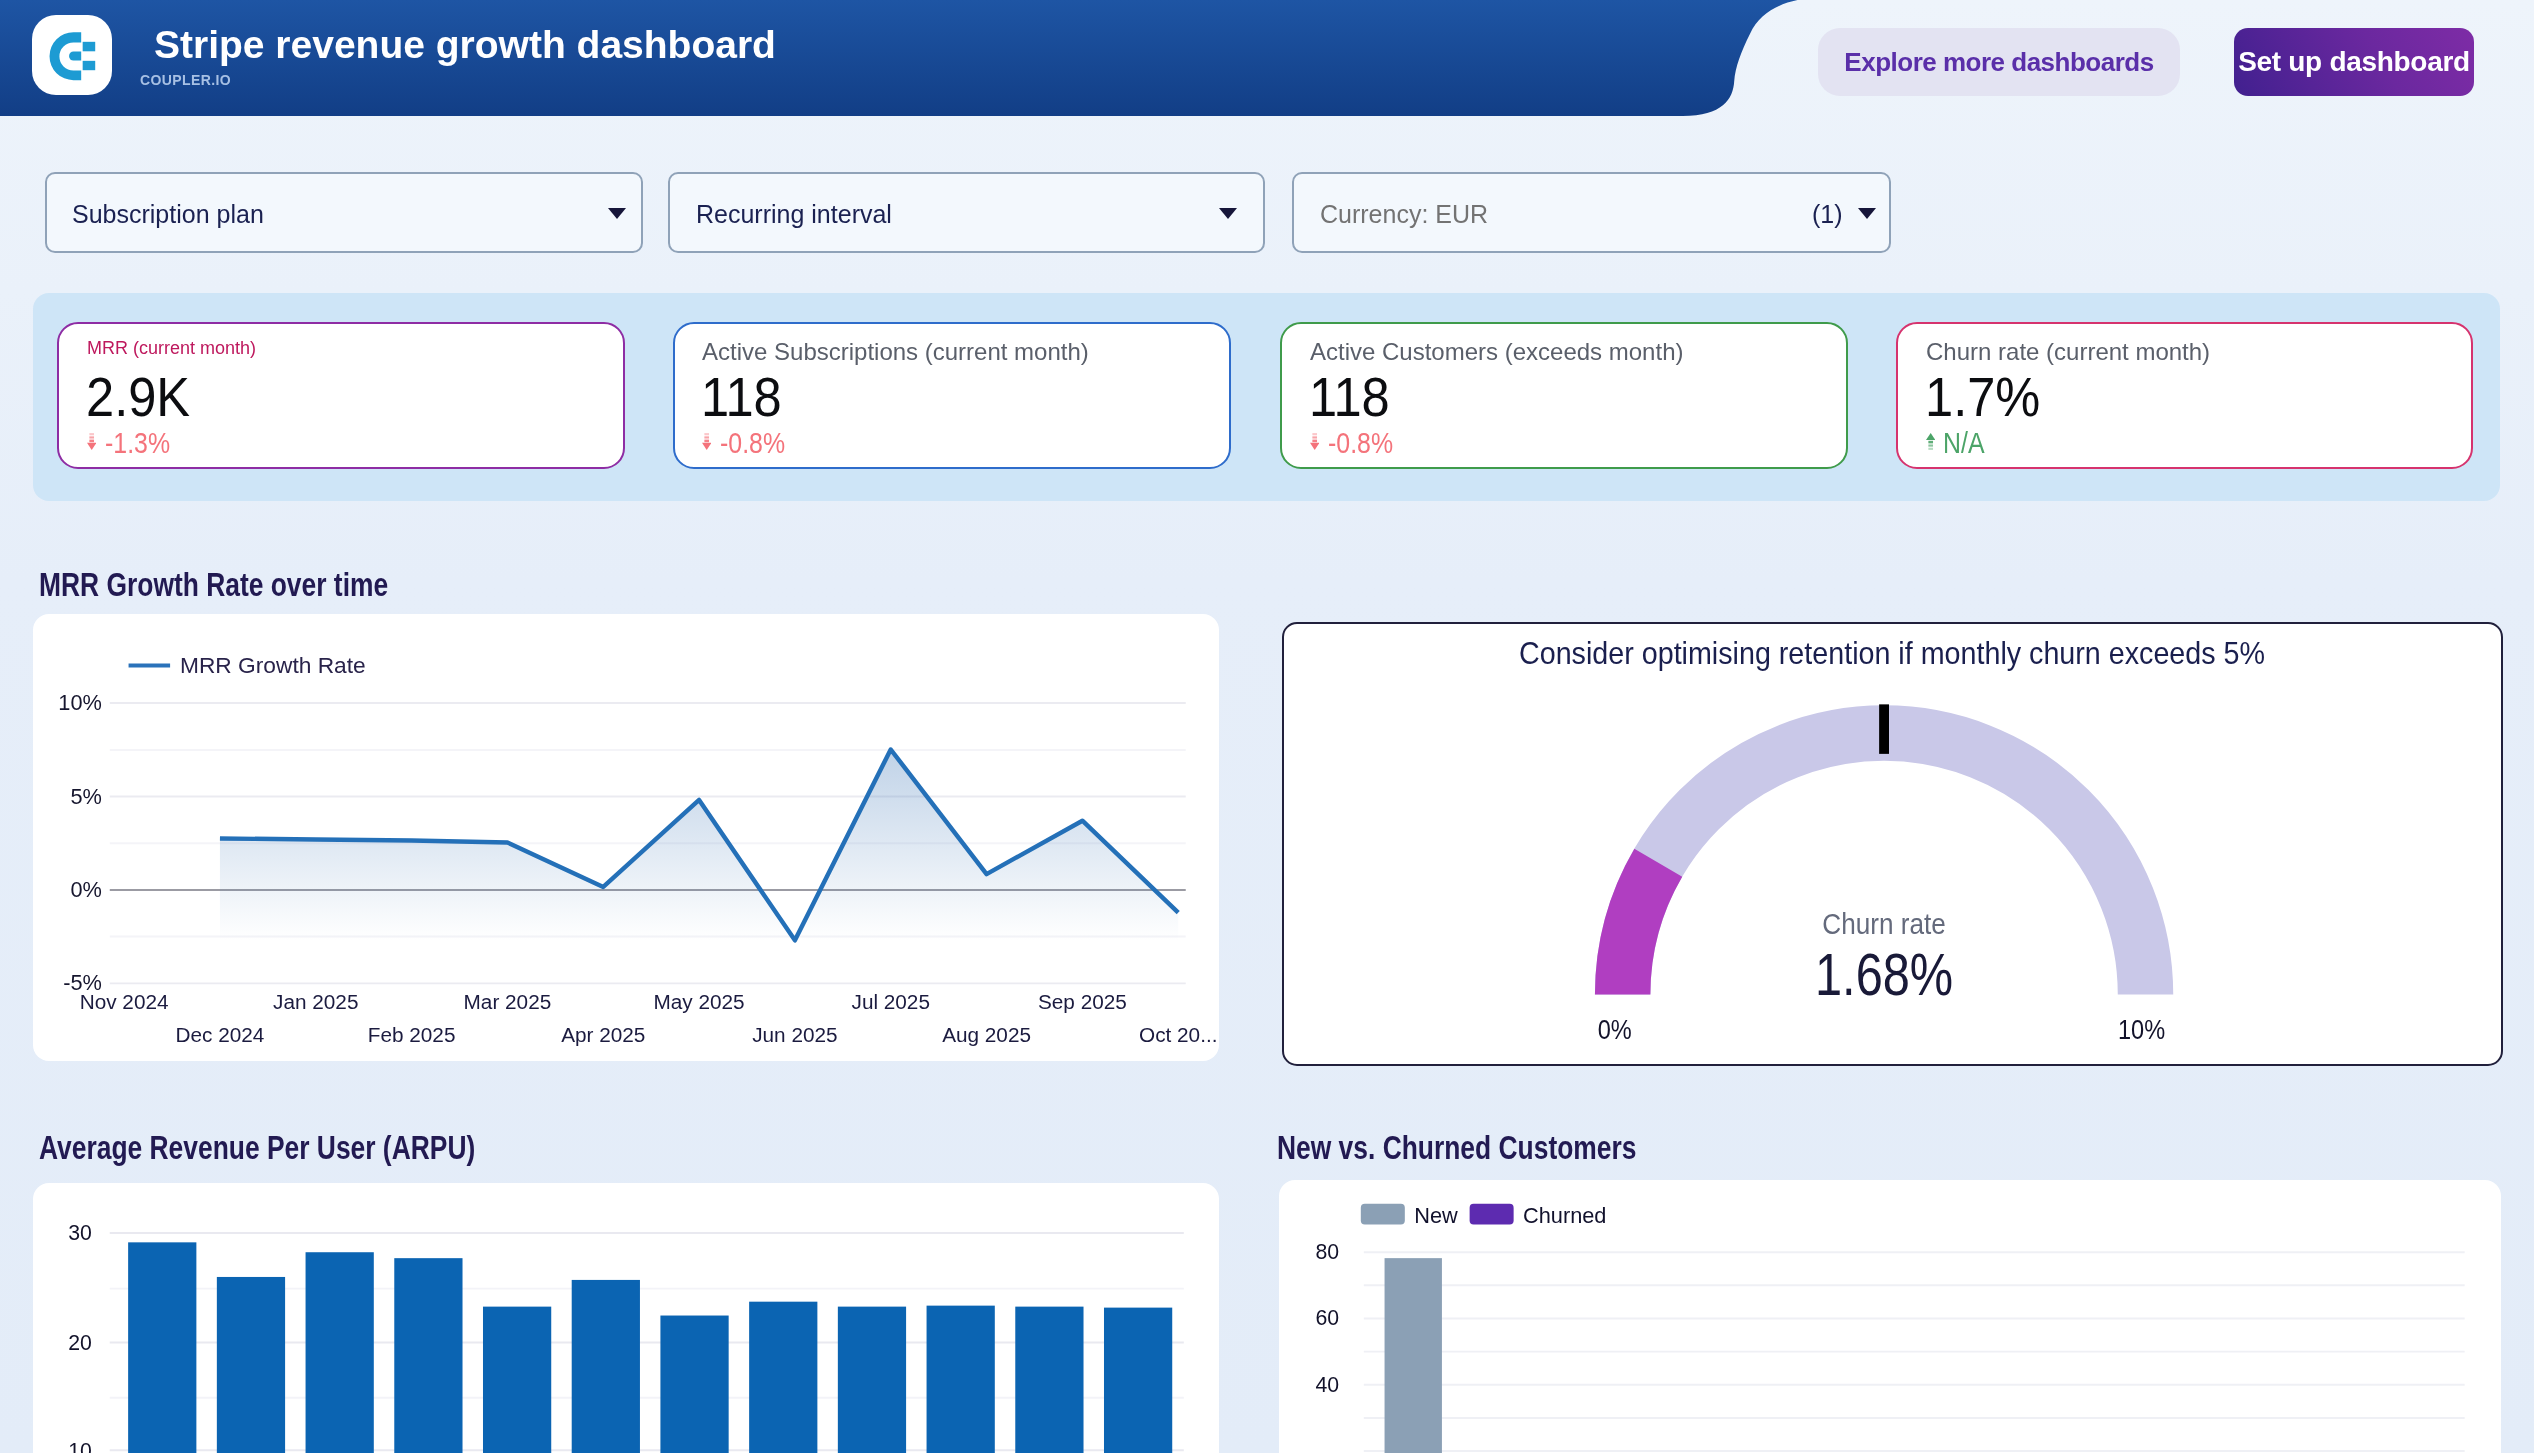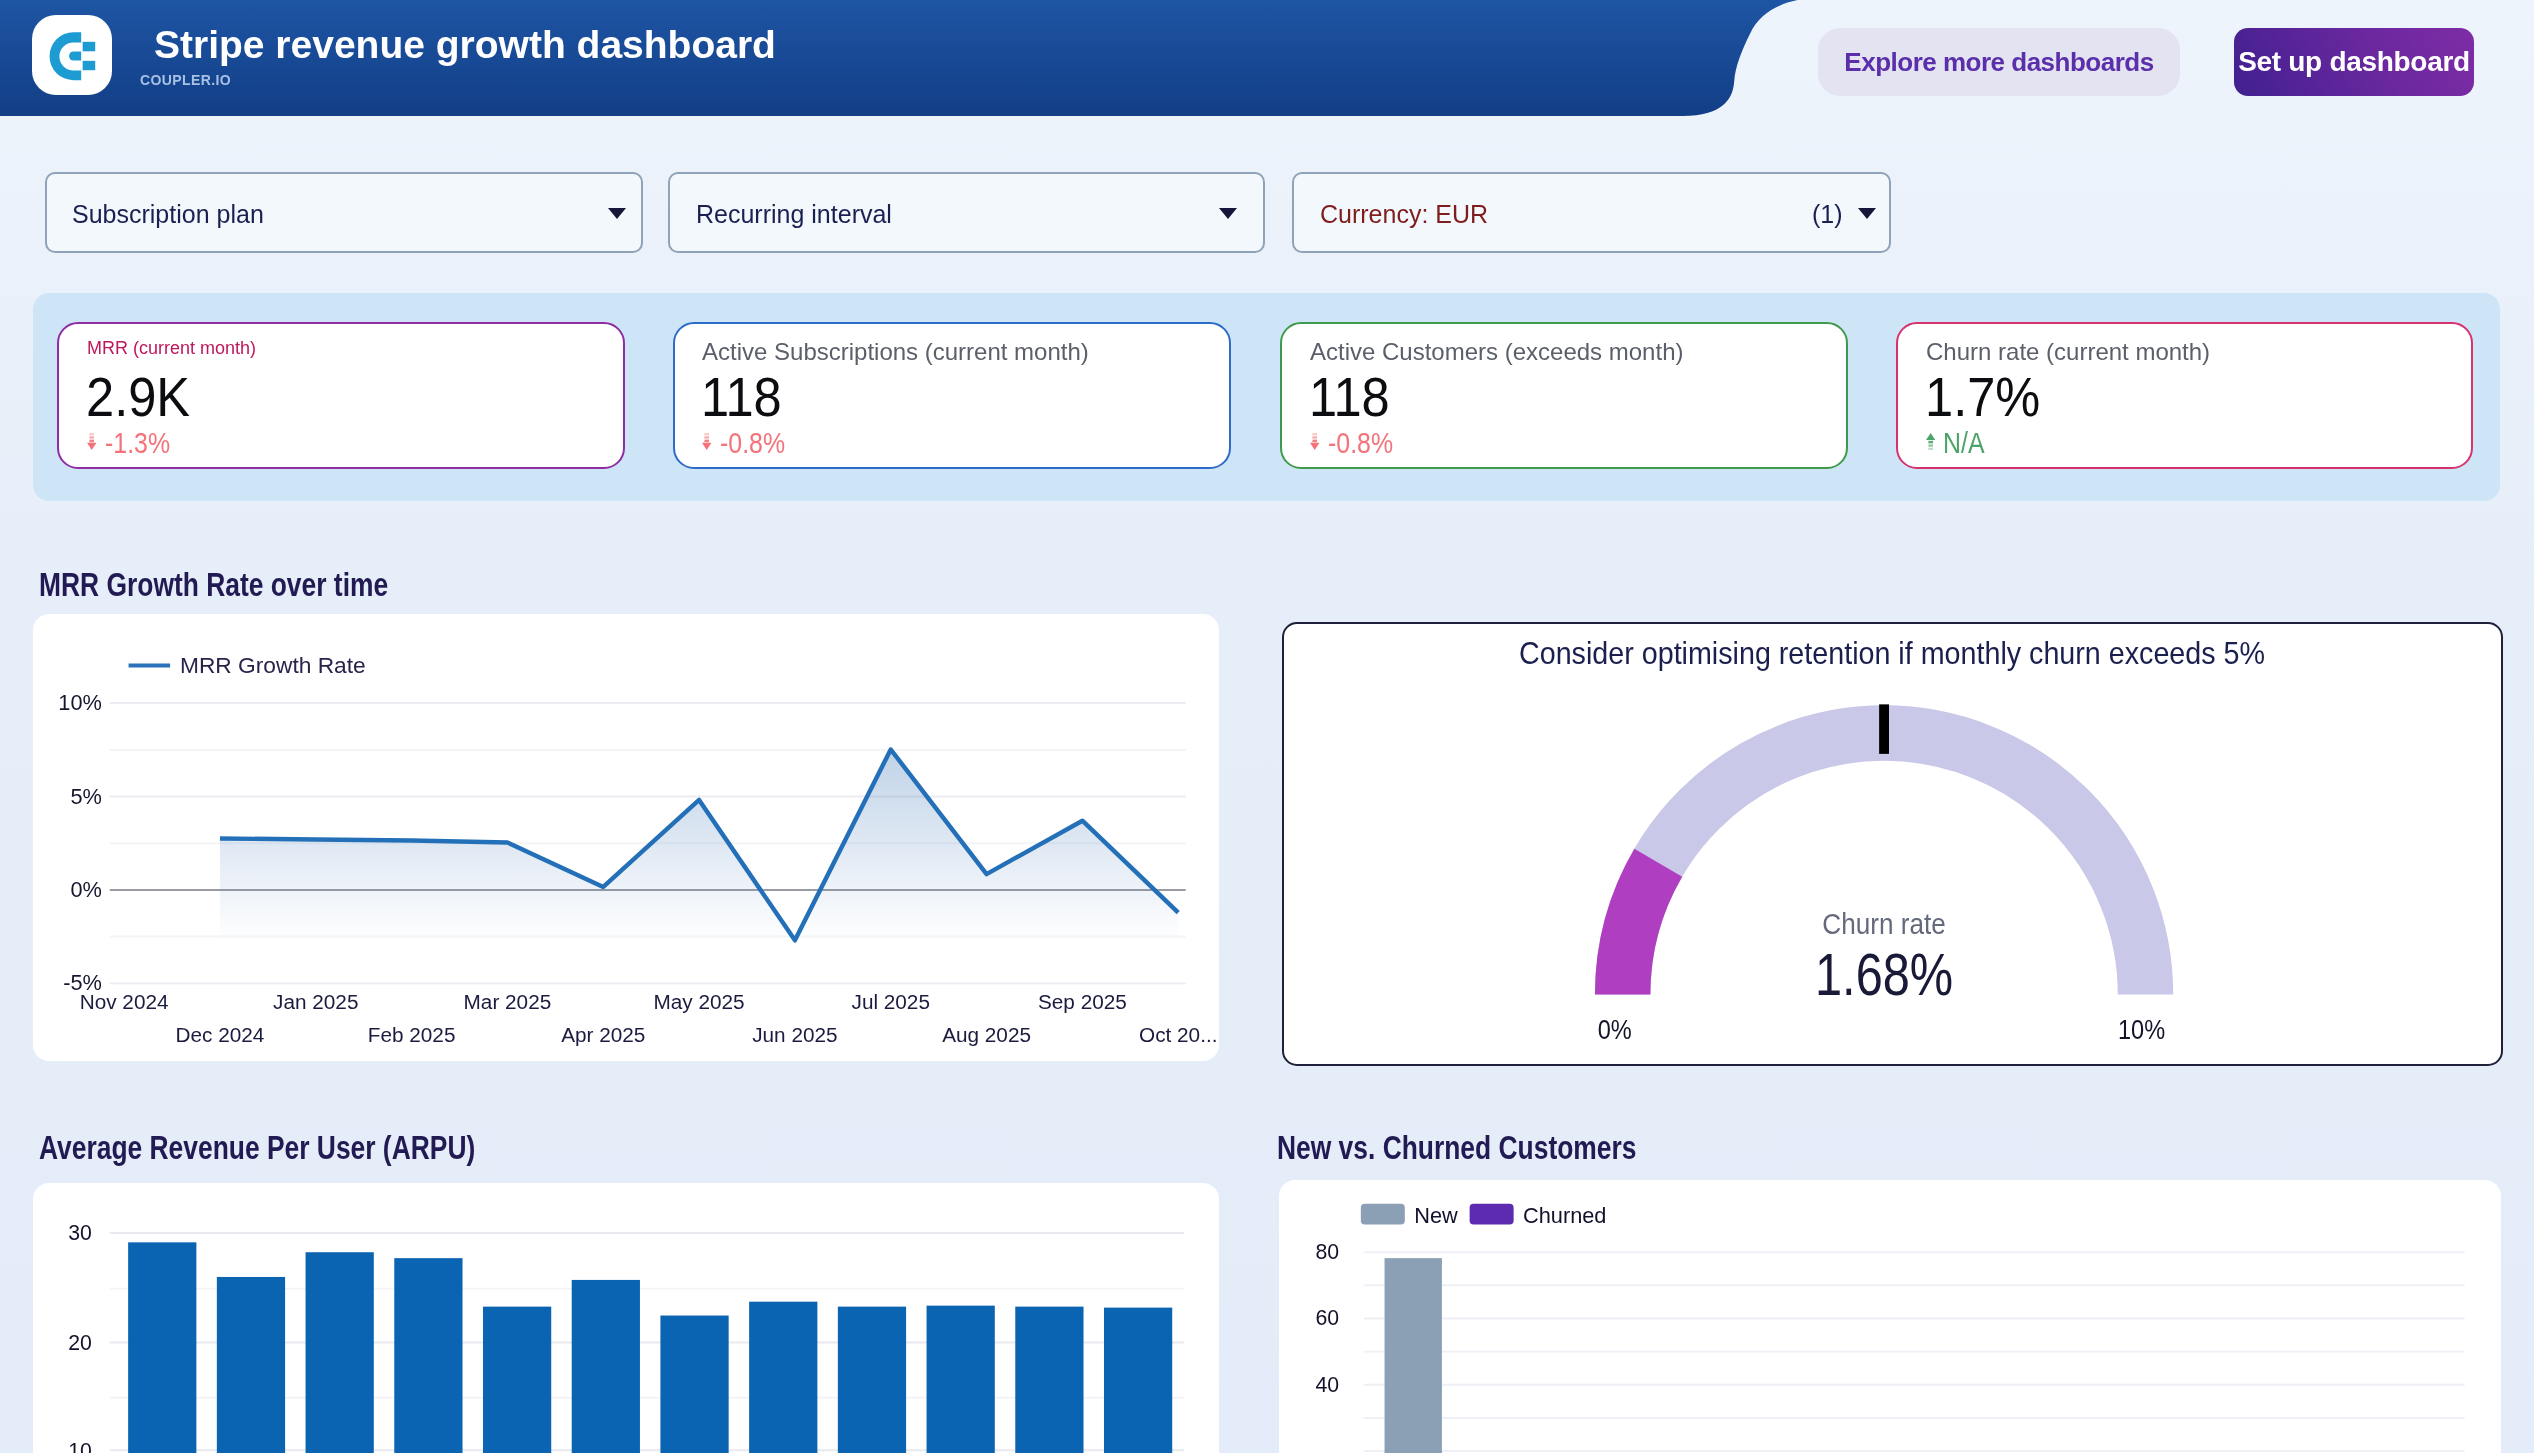--- a/index.html
+++ b/index.html
@@ -38,21 +38,21 @@
 
 <div class="abs" style="left:45px;top:172px;width:598px;height:81px;background:#f3f8fd;border:2px solid #8fa2b8;border-radius:10px;"></div>
 <div class="abs" style="left:72px;top:200px;font-size:25px;color:#1a2151;">Subscription plan</div>
 <div class="abs" style="left:608px;top:208px;width:0;height:0;border-left:9.4px solid transparent;border-right:9.4px solid transparent;border-top:11.4px solid #16163a;"></div>
 
 <div class="abs" style="left:668px;top:172px;width:597px;height:81px;background:#f3f8fd;border:2px solid #8fa2b8;border-radius:10px;"></div>
 <div class="abs" style="left:696px;top:200px;font-size:25px;color:#1a2151;">Recurring interval</div>
 <div class="abs" style="left:1219px;top:208px;width:0;height:0;border-left:9.4px solid transparent;border-right:9.4px solid transparent;border-top:11.4px solid #16163a;"></div>
 
 <div class="abs" style="left:1292px;top:172px;width:599px;height:81px;background:#f3f8fd;border:2px solid #8fa2b8;border-radius:10px;"></div>
-<div class="abs" style="left:1320px;top:200px;font-size:25px;color:#7f1d1d;">Currency: EUR</div>
+<div class="abs" style="left:1320px;top:200px;font-size:25px;color:#737373;">Currency: EUR</div>
 <div class="abs" style="left:1812px;top:200px;font-size:25px;color:#1a2151;">(1)</div>
 <div class="abs" style="left:1858px;top:208px;width:0;height:0;border-left:9.4px solid transparent;border-right:9.4px solid transparent;border-top:11.4px solid #16163a;"></div>
 
 <div class="abs" style="left:33px;top:293px;width:2467px;height:208px;background:#cee5f7;border-radius:16px;"></div>
 <div class="abs" style="left:57px;top:322px;width:568px;height:147px;background:#fff;border:2.7px solid #8e2da4;border-radius:21px;"></div>
 <div class="abs" style="left:87px;top:338px;font-size:18px;color:#be185d;">MRR (current month)</div>
 <div class="abs" style="left:86px;top:370px;font-size:55px;line-height:55px;color:#0c0d10;transform:scaleX(.92);transform-origin:left;">2.9K</div>
 <svg class="abs" style="left:87px;top:433px;" width="9.4" height="17" viewBox="0 0 9.5 17">
     <g fill="#f4737b">
       <rect x="2.4" y="0" width="4.7" height="2.2" opacity="0.4"></rect>

